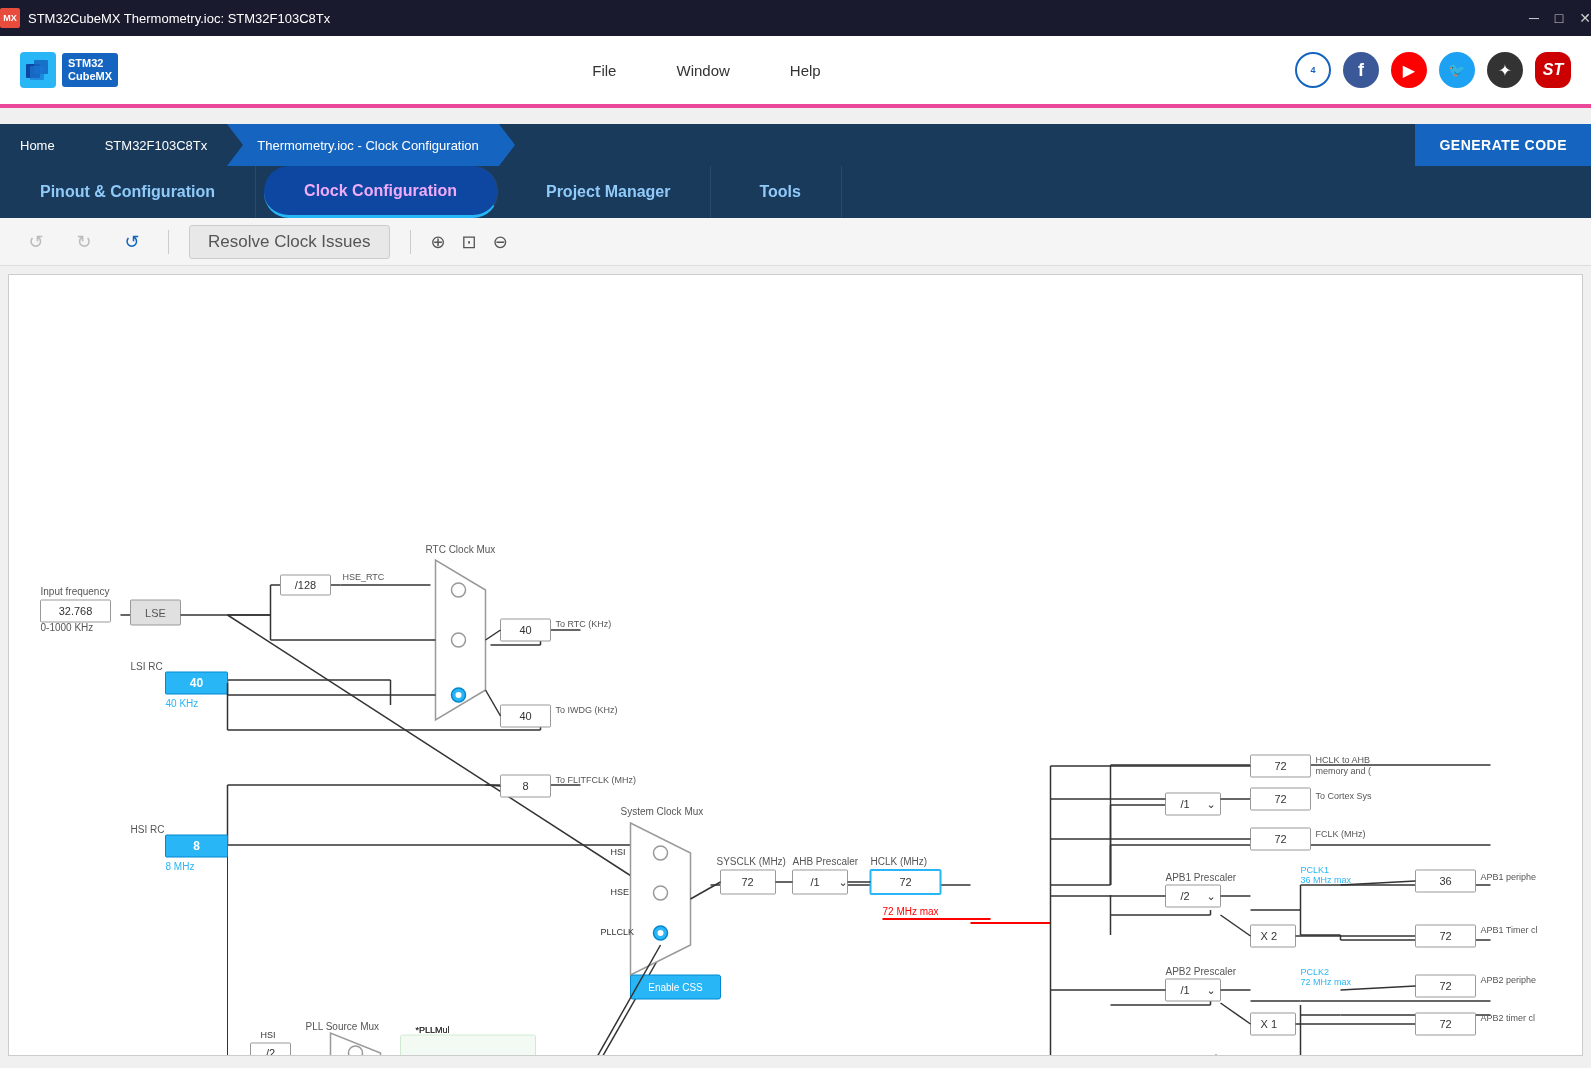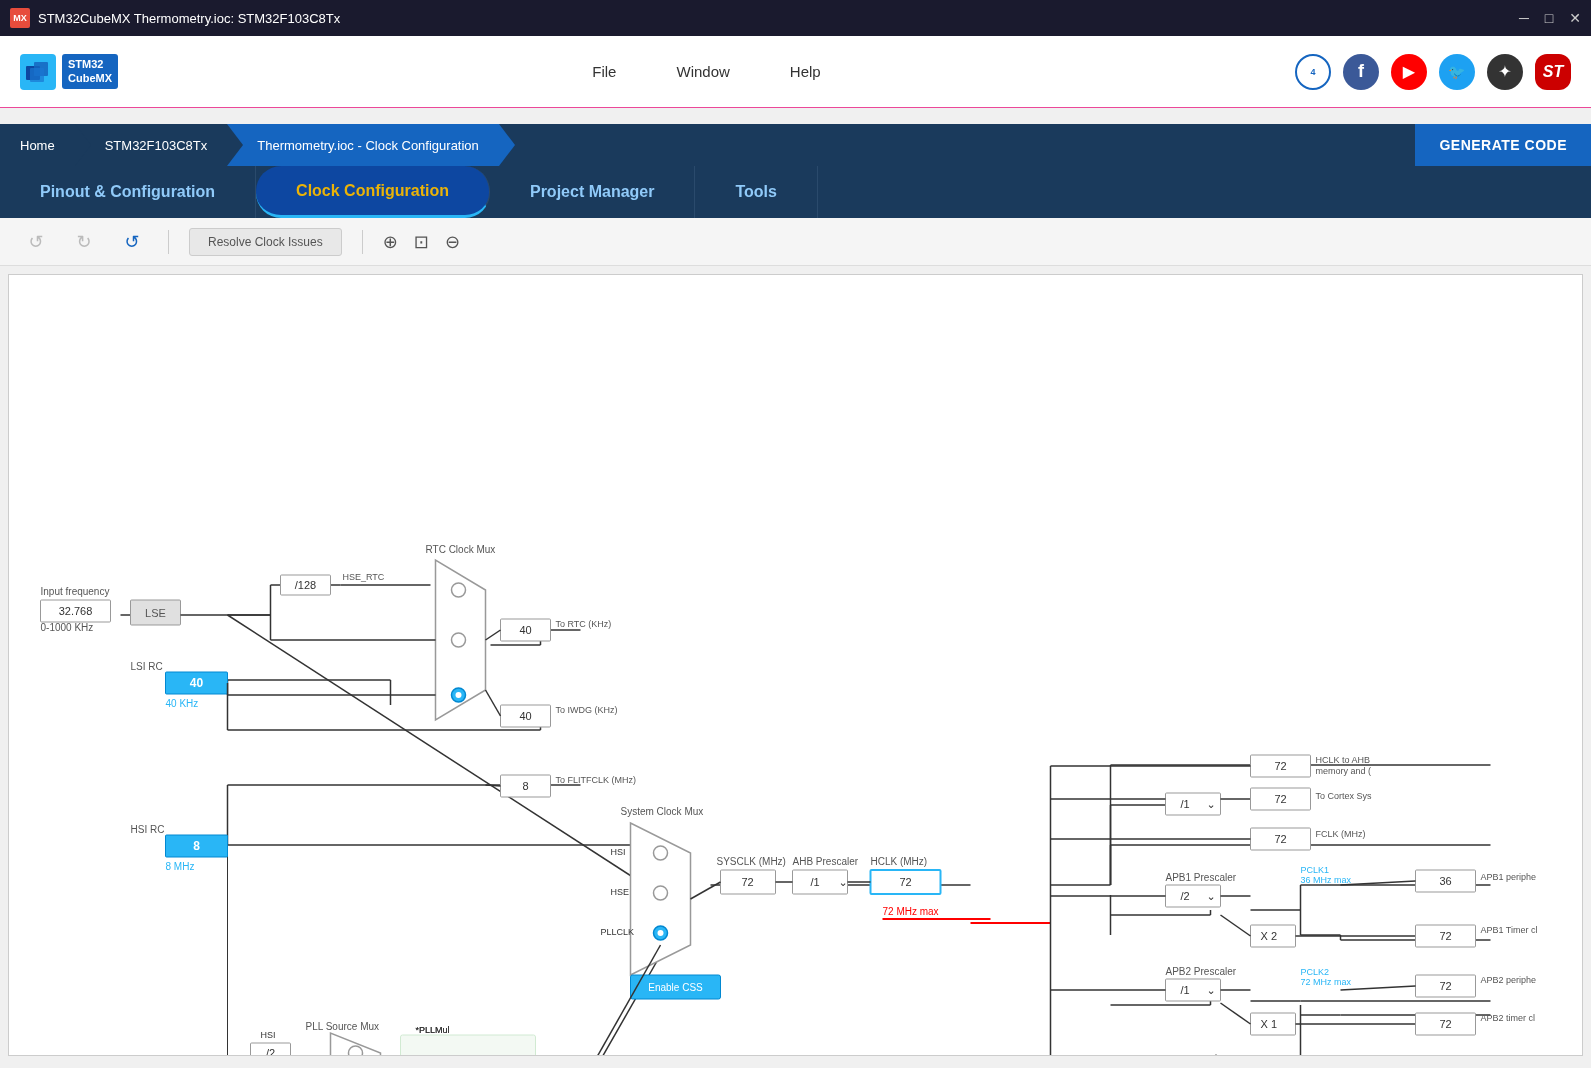--- a/index.html
+++ b/index.html
@@ -5,35 +5,35 @@
     * { box-sizing: border-box; margin: 0; padding: 0; }
     body { font-family: Arial, sans-serif; background: #f0f0f0; width: 1591px; height: 1068px; overflow: hidden; }
 
     
     .titlebar {
       background: #1a1a2e;
       color: white;
       height: 36px;
       display: flex;
       align-items: center;
-      padding: 0 10px;
+      padding: 0 0;
       justify-content: space-between;
     }
     .titlebar-left { display: flex; align-items: center; gap: 8px; font-size: 13px; }
     .titlebar-icon { width: 20px; height: 20px; background: #e74c3c; border-radius: 2px; display: flex; align-items: center; justify-content: center; font-size: 9px; color: white; font-weight: bold; }
     .titlebar-controls { display: flex; gap: 16px; font-size: 14px; color: #ccc; cursor: pointer; }
 
     
     .menubar {
       background: white;
       height: 72px;
       display: flex;
       align-items: center;
       padding: 0 20px;
-      border-bottom: 1px solid #ec4899;
+      border-bottom: 4px solid #ec4899;
       justify-content: space-between;
     }
     .logo { display: flex; align-items: center; gap: 6px; }
     .logo-box { background: #1565c0; color: white; padding: 4px 6px; border-radius: 3px; font-size: 11px; font-weight: bold; line-height: 1.2; }
     .logo-box span { display: block; }
     .logo-cube { width: 36px; height: 36px; background: #29b6f6; border-radius: 4px; display: flex; align-items: center; justify-content: center; }
     .menu-items { display: flex; gap: 60px; }
     .menu-item { font-size: 15px; color: #333; cursor: pointer; }
     .social-icons { display: flex; align-items: center; gap: 12px; }
     .social-icon { width: 36px; height: 36px; border-radius: 50%; display: flex; align-items: center; justify-content: center; font-size: 16px; color: white; cursor: pointer; }
@@ -86,35 +86,36 @@
       height: 42px;
       letter-spacing: 0.5px;
     }
 
     
     .tab-bar {
       background: #1a3a5c;
       height: 52px;
       display: flex;
       align-items: stretch;
+      gap: 8px;
     }
     .tab {
       display: flex;
       align-items: center;
       justify-content: center;
       padding: 0 40px;
       color: #90caf9;
       font-size: 16px;
       font-weight: bold;
       cursor: pointer;
       border-right: 1px solid #2a4a6c;
     }
     .tab.active {
       background: #0d47a1;
-      color: #eab308;
+      color: #f0abfc;
       border-bottom: 3px solid #29b6f6;
       border-radius: 25px;
     }
 
     
     .toolbar {
       background: #f5f5f5;
       height: 48px;
       display: flex;
       align-items: center;
@@ -126,21 +127,21 @@
       width: 32px; height: 32px;
       display: flex; align-items: center; justify-content: center;
       cursor: pointer; color: #555; font-size: 18px;
       border: none; background: none;
     }
     .toolbar-btn.disabled { color: #bbb; cursor: default; }
     .resolve-btn {
       background: #e8e8e8;
       border: 1px solid #ccc;
       padding: 6px 18px;
-      font-size: 12px;
+      font-size: 17px;
       color: #555;
       cursor: pointer;
       border-radius: 3px;
     }
     .toolbar-sep { width: 1px; height: 24px; background: #ccc; margin: 0 4px; }
     .zoom-icon { font-size: 18px; color: #555; cursor: pointer; }
 
     
     .diagram-area {
       background: white;

